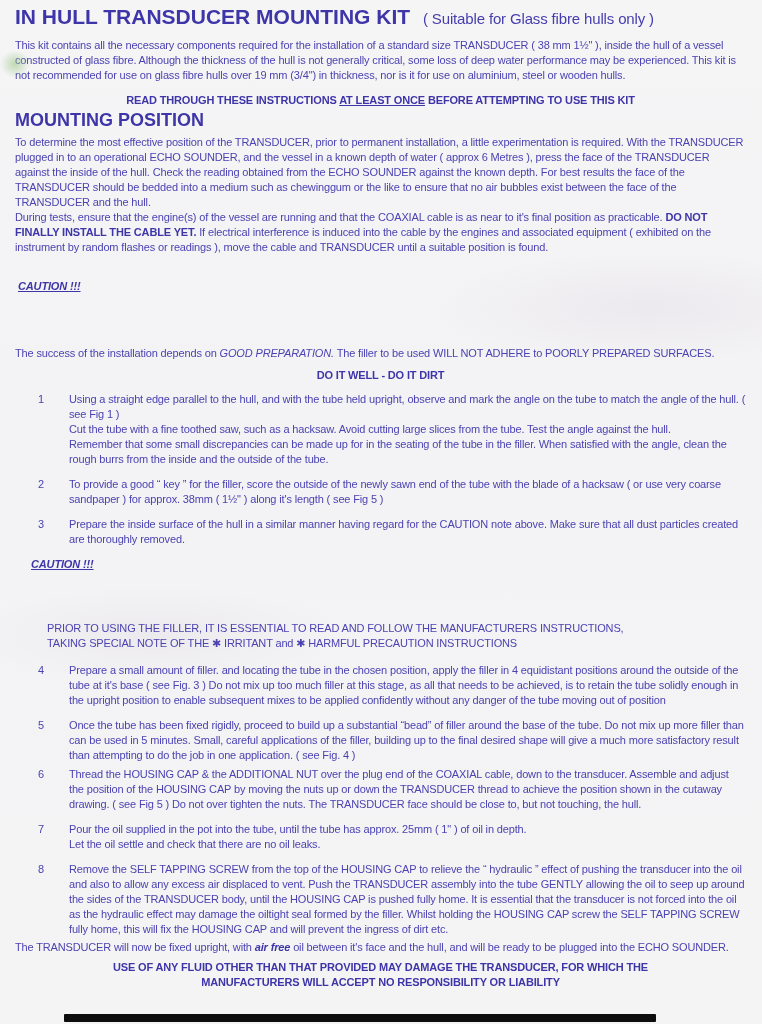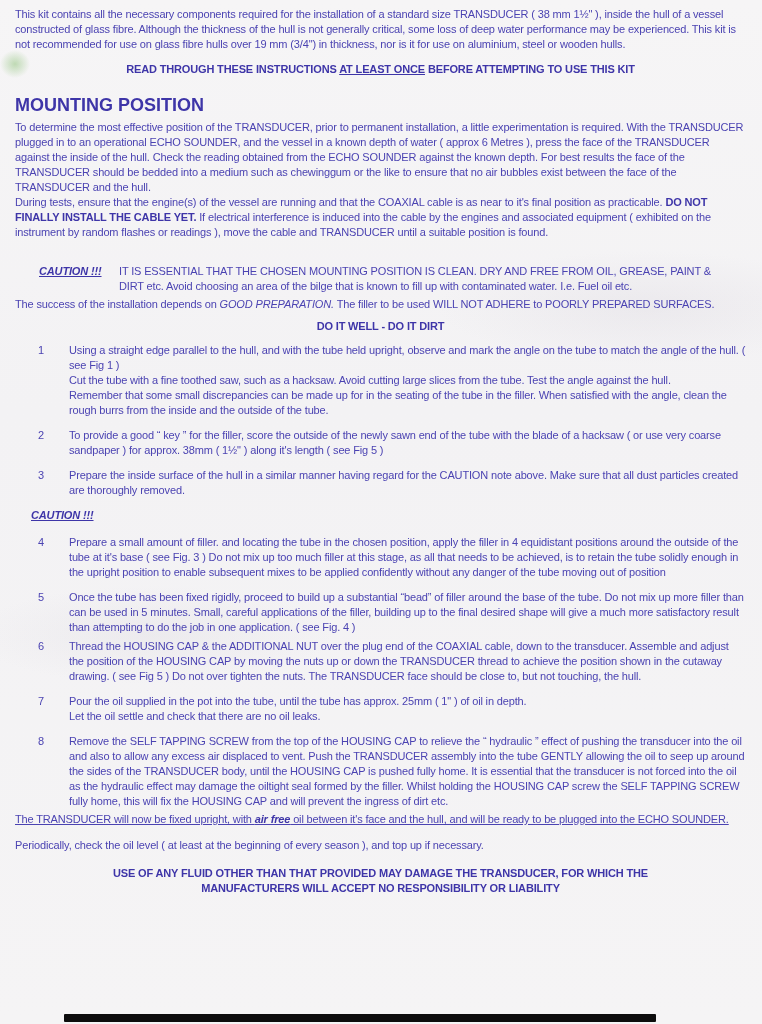--- a/index.html
+++ b/index.html
@@ -17,61 +17,63 @@
   .title{font-size:21px;font-weight:bold;color:#3e35a8;letter-spacing:0;}
   .title-note{font-size:15px;color:#453daf;margin-left:10px;}
   p{margin:0;}
   .pre{white-space:pre-line;}
   .b{font-weight:bold;color:#3e35a8;}
   .i{font-style:italic;}
   .bi{font-weight:bold;font-style:italic;color:#3e35a8;}
   .u{text-decoration:underline;}
   .intro{margin-bottom:10px;}
   .center-bold{text-align:center;font-weight:bold;color:#3e35a8;}
-  .read-line{margin-bottom:21px;}
+  .read-line{margin-bottom:5px;}
   h2{font-size:18px;font-weight:bold;color:#3e35a8;margin:0 0 7px 0;letter-spacing:0;}
   .mp1{}
   .mp2{margin-bottom:24px;}
-  .caution-row{display:flex;margin:0 0 3px 24px;}
+  .caution-row{display:flex;margin:0 0 3px 3px;flex-direction:column;}
   .caution-label{flex:0 0 64px;font-weight:bold;font-style:italic;text-decoration:underline;color:#3e35a8;}
   .caution-text{flex:1;margin-left:16px;}
   .success-line{margin-bottom:7px;}
   .do-it-well{margin-bottom:9px;}
   .step{display:flex;margin:0 0 10px 0;}
   .step-num{flex:0 0 20px;margin-left:23px;}
   .step-text{flex:1;margin-left:11px;}
   .remember{margin:-2px 0 10px 0;}
-  .final-para{margin-bottom:11px;text-decoration:underline;}
+  .final-para{margin-bottom:5px;}
   .maint-p{margin-bottom:13px;}
   .disclaimer{margin:2px 0 7px 0;line-height:15px;}
   .scan-bar{position:absolute;left:64px;top:1014px;width:592px;height:8px;background:#0d0d0d;border-radius:1px;}
   .scan-smudge{position:absolute;left:0;top:50px;width:30px;height:28px;
     background:radial-gradient(closest-side,rgba(145,195,125,.55),rgba(145,195,125,0));}
 </style>
 </head>
 <body>
 
 <div class="doc">
 
+  <div class="title-row">
+    <span class="title">IN HULL TRANSDUCER MOUNTING KIT</span>
+    <span class="title-note">( Suitable for Glass fibre hulls only )</span>
+  </div>
 
   <p class="intro">This kit contains all the necessary components required for the installation of a standard size TRANSDUCER  ( 38 mm 1½" ), inside the hull of a vessel constructed of glass fibre. Although the thickness of the hull is not generally critical, some loss of deep water performance may be experienced. This kit is not recommended for use on glass fibre hulls over 19 mm (3/4") in thickness, nor is it for use on aluminium, steel or wooden hulls.</p>
 
   <p class="center-bold read-line"><span>READ THROUGH THESE INSTRUCTIONS </span><span class="u">AT LEAST ONCE</span><span> BEFORE ATTEMPTING TO USE THIS KIT</span></p>
 
   <h2>MOUNTING POSITION</h2>
 
   <p class="mp1">To determine the most effective position of the TRANSDUCER, prior to permanent installation, a little experimentation is required. With the TRANSDUCER plugged in to an operational ECHO SOUNDER, and the vessel in a known depth of water ( approx 6 Metres ), press the face of the TRANSDUCER against the inside of the hull. Check the reading obtained from the ECHO SOUNDER against the known depth. For best results the face of the TRANSDUCER should be bedded into a medium such as chewinggum or the like to ensure that no air bubbles exist between the face of the TRANSDUCER and the hull.</p>
 
   <p class="mp2"><span>During tests, ensure that the engine(s) of the vessel are running and that the  COAXIAL  cable is as near to it's final position as practicable. </span><span class="b">DO NOT FINALLY INSTALL  THE  CABLE  YET.</span><span>  If electrical interference is induced into the cable by the engines and associated equipment ( exhibited on the instrument by random flashes or readings ), move the cable and TRANSDUCER until a suitable position is found.</span></p>
 
 
   <div class="caution-row">
     <span class="caution-label">CAUTION !!!</span>
-    <span class="caution-text pre">IT IS ESSENTIAL THAT THE CHOSEN MOUNTING POSITION IS CLEAN. DRY AND FREE FROM OIL, GREASE, PAINT &amp;
-DIRT etc. Avoid choosing an area of the bilge that is known to fill up with contaminated water. I.e. Fuel oil etc.</span>
   </div>
 
   <p class="success-line"><span>The success of the installation depends on </span><span class="i">GOOD PREPARATION.</span><span> The  filler to be used WILL NOT ADHERE to POORLY PREPARED SURFACES.</span></p>
 
   <p class="center-bold do-it-well">DO IT WELL - DO IT DIRT</p>
 
   <div class="step">
     <span class="step-num">1</span>
     <span class="step-text pre">Using a straight edge parallel to the hull, and with the tube held upright, observe and mark the angle on the tube to match the angle of the hull. ( see Fig 1 )
 Cut the tube with a fine toothed saw, such as a hacksaw. Avoid cutting large slices from the tube. Test the angle against the hull.
@@ -83,20 +85,22 @@
     <span class="step-text pre">To provide a good “ key ” for the filler, score the outside of the newly sawn end of the  tube with the blade of a hacksaw ( or use very coarse sandpaper ) for approx. 38mm ( 1½" ) along it's length ( see Fig 5 )</span>
   </div>
 
   <div class="step">
     <span class="step-num">3</span>
     <span class="step-text pre">Prepare the inside surface of the hull in a similar manner having regard for the CAUTION note above. Make sure that all dust particles created are thoroughly removed.</span>
   </div>
 
   <div class="caution-row" style="margin-bottom:12px;margin-left:16px;">
     <span class="caution-label">CAUTION !!!</span>
+    <span class="caution-text pre">PRIOR TO USING THE FILLER, IT IS ESSENTIAL TO READ AND FOLLOW THE MANUFACTURERS INSTRUCTIONS,
+TAKING SPECIAL NOTE OF THE ✱  IRRITANT and ✱  HARMFUL PRECAUTION INSTRUCTIONS</span>
   </div>
 
   <div class="step">
     <span class="step-num">4</span>
     <span class="step-text pre">Prepare a small amount of filler. and locating the tube in the chosen position, apply the filler in 4 equidistant positions around the outside of the tube at it's base ( see Fig. 3 ) Do not mix up too much filler at this stage, as all that needs to be achieved, is to retain the tube solidly enough in the upright position to enable subsequent mixes to be applied confidently without any danger of the tube moving out of position</span>
   </div>
 
   <div class="step" style="margin-bottom:4px;">
     <span class="step-num">5</span>
     <span class="step-text pre">Once the tube has been fixed rigidly, proceed to build up a substantial “bead” of filler around the base of the tube. Do not mix up more filler than can be used in 5 minutes. Small, careful applications of the filler, building up to the final desired shape will give a much more satisfactory result than attempting to do the job in one application. ( see Fig. 4 )</span>
@@ -115,21 +119,20 @@
   </div>
 
   <div class="step" style="margin-bottom:3px;">
     <span class="step-num">8</span>
     <span class="step-text pre">Remove the SELF TAPPING SCREW from the top of the HOUSING CAP to relieve the “ hydraulic ” effect of pushing the transducer into the oil and also to allow any excess air displaced to vent. Push the TRANSDUCER assembly into the tube GENTLY allowing the oil to seep up around the sides of the TRANSDUCER body, until the HOUSING CAP is pushed fully home. It is essential that the transducer is not forced into the oil as the hydraulic effect may damage the oiltight seal formed by the filler. Whilst holding the HOUSING CAP screw the SELF TAPPING SCREW fully home, this will fix the HOUSING CAP and will prevent the ingress of dirt etc.</span>
   </div>
 
   <p class="final-para"><span>The TRANSDUCER will now be fixed upright, with </span><span class="bi">air free</span><span> oil between it's face and the hull, and will be ready to be plugged into the ECHO SOUNDER.</span></p>
 
 
-  <p class="maint-p">Periodically, check the oil level ( at least at the beginning of every season ), and top up if necessary.</p>
 
   <p class="center-bold pre disclaimer">USE OF ANY FLUID OTHER THAN THAT PROVIDED MAY DAMAGE THE TRANSDUCER, FOR WHICH THE
 MANUFACTURERS WILL ACCEPT NO RESPONSIBILITY OR LIABILITY</p>
 
 </div>
 
 <div class="scan-smudge"></div>
 <div class="scan-bar"></div>
 
 </body></html>

